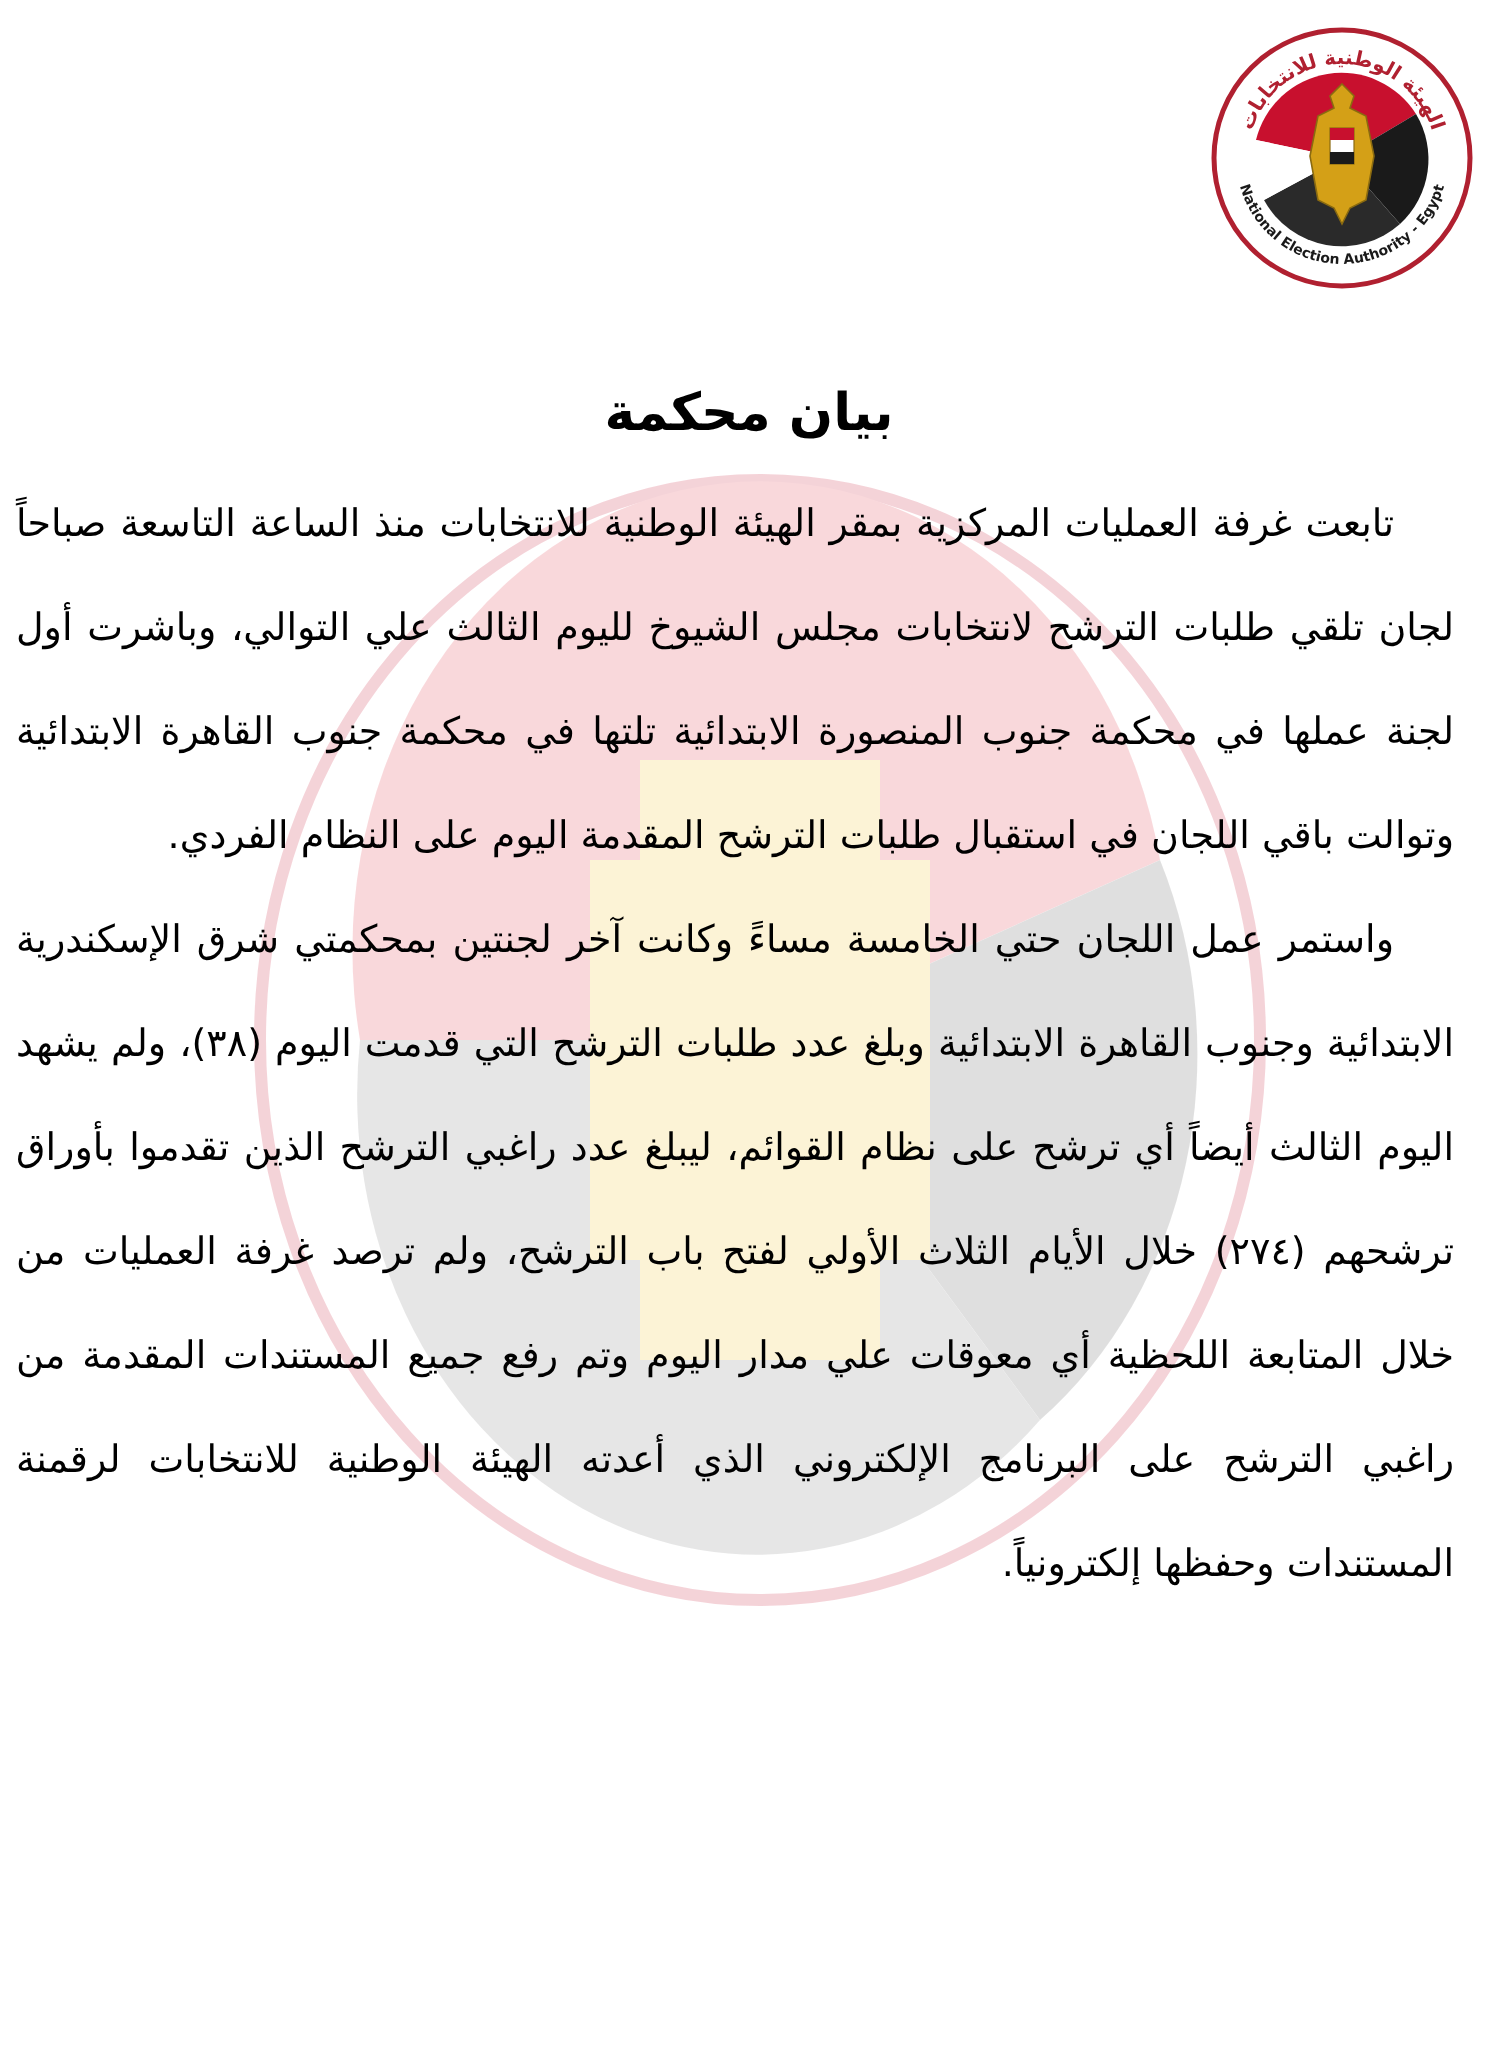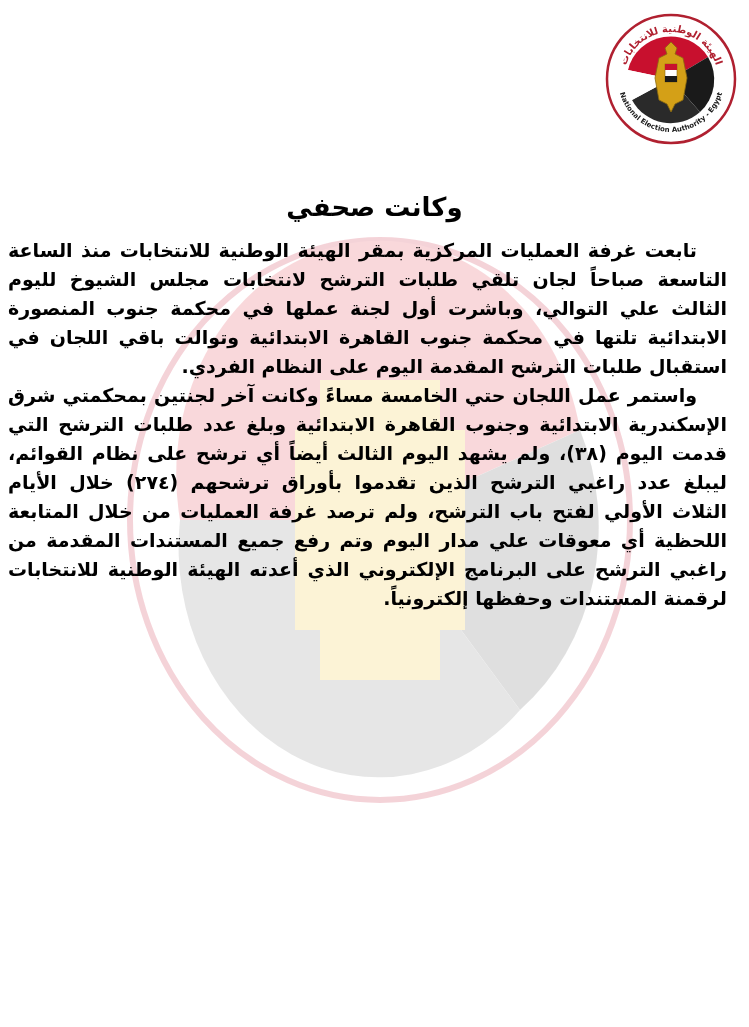--- a/index.html
+++ b/index.html
@@ -52,23 +52,23 @@
     }
     .body-text {
       position: absolute;
       left: 8px;
       right: 22px;
       top: 236px;
       direction: rtl;
       text-align: justify;
       text-align-last: right;
       font-family: "DejaVu Sans", sans-serif;
-      font-weight: bold;
+      font-weight: normal;
       font-size: 19px;
-      line-height: 29px;
+      line-height: 52px;
     }
     .para {
       margin: 0;
       text-indent: 30px;
     }
     .para + .para {
       margin-top: 0;
     }
   </style>
 </head>
@@ -101,20 +101,20 @@
     <path id="arcTop" d="M20 67 A47 47 0 0 1 114 67" fill="none"></path>
     <path id="arcBot" d="M14 67 A53 53 0 0 0 120 67" fill="none"></path>
     <text font-family="DejaVu Sans, sans-serif" font-weight="bold" font-size="10" fill="#b02030">
       <textPath href="#arcTop" startOffset="50%" text-anchor="middle">الهيئة الوطنية للانتخابات</textPath>
     </text>
     <text font-family="DejaVu Sans, sans-serif" font-weight="bold" font-size="7" fill="#1a1a1a">
       <textPath href="#arcBot" startOffset="50%" text-anchor="middle">National Election Authority - Egypt</textPath>
     </text>
   </svg>
 
-  <h1 class="title">وكانت صحفي</h1>
+  <h1 class="title">بيان محكمة</h1>
 
   <div class="body-text">
     <p class="para">تابعت غرفة العمليات المركزية بمقر الهيئة الوطنية للانتخابات منذ الساعة التاسعة صباحاً لجان تلقي طلبات الترشح لانتخابات مجلس الشيوخ لليوم الثالث علي التوالي، وباشرت أول لجنة عملها في محكمة جنوب المنصورة الابتدائية تلتها في محكمة جنوب القاهرة الابتدائية وتوالت باقي اللجان في استقبال طلبات الترشح المقدمة اليوم على النظام الفردي.</p>
     <p class="para">واستمر عمل اللجان حتي الخامسة مساءً وكانت آخر لجنتين بمحكمتي شرق الإسكندرية الابتدائية وجنوب القاهرة الابتدائية وبلغ عدد طلبات الترشح التي قدمت اليوم (٣٨)، ولم يشهد اليوم الثالث أيضاً أي ترشح على نظام القوائم، ليبلغ عدد راغبي الترشح الذين تقدموا بأوراق ترشحهم (٢٧٤) خلال الأيام الثلاث الأولي لفتح باب الترشح، ولم ترصد غرفة العمليات من خلال المتابعة اللحظية أي معوقات علي مدار اليوم وتم رفع جميع المستندات المقدمة من راغبي الترشح على البرنامج الإلكتروني الذي أعدته الهيئة الوطنية للانتخابات لرقمنة المستندات وحفظها إلكترونياً.</p>
   </div>
 
 </div>
 
 </body></html>

